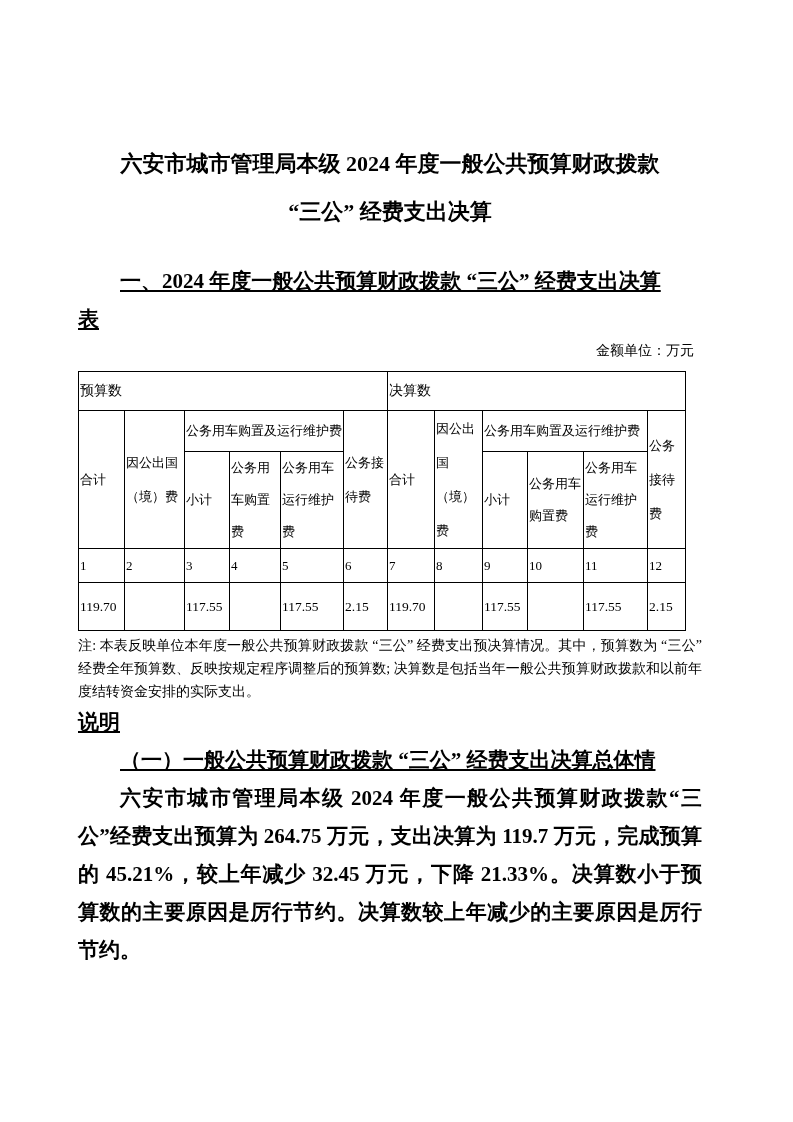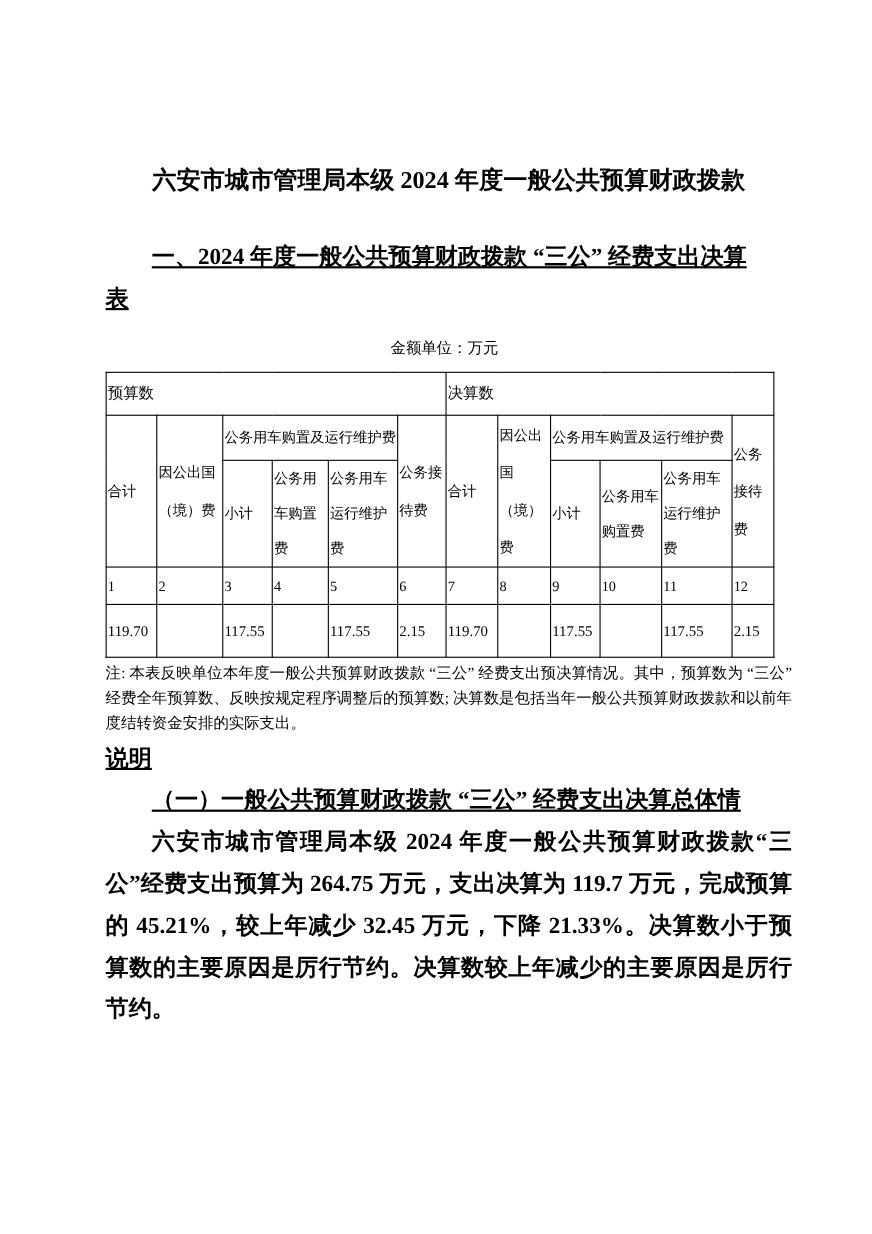--- a/index.html
+++ b/index.html
@@ -7,42 +7,42 @@
     position: relative;
     width: 793px;
     height: 1122px;
     background: #ffffff;
     color: #000000;
     font-family: "Liberation Serif", "DejaVu Serif", serif;
     overflow: hidden;
   }
   .content {
     position: absolute;
-    left: 96px;
+    left: 78px;
     top: 0;
     width: 624px;
   }
   .doc-title {
     margin-top: 140px;
     text-align: center;
     font-size: 22px;
     font-weight: bold;
     line-height: 48px;
   }
   .heading {
     font-size: 21px;
     font-weight: bold;
     line-height: 38px;
     text-decoration: underline;
   }
   .heading .first-line { text-indent: 2em; }
   .section1 { margin-top: 26px; }
   .unit-note {
-    margin-top: 17px;
-    text-align: center;
+    margin-top: 2px;
+    text-align: right;
     font-size: 14px;
     line-height: 22px;
     padding-right: 8px;
   }
   table.sangong {
     margin-top: 9px;
     border-collapse: collapse;
     table-layout: fixed;
     width: 607px;
   }
@@ -75,20 +75,21 @@
   }
 </style>
 </head>
 <body>
 
 <div class="page">
   <div class="content">
 
     <div class="doc-title">
       <div>六安市城市管理局本级 2024 年度一般公共预算财政拨款</div>
+      <div>“三公” 经费支出决算</div>
     </div>
 
     <div class="heading section1">
       <div class="first-line">一、2024 年度一般公共预算财政拨款 “三公” 经费支出决算</div>
       <div>表</div>
     </div>
 
     <div class="unit-note">金额单位：万元</div>
 
     <table class="sangong">

